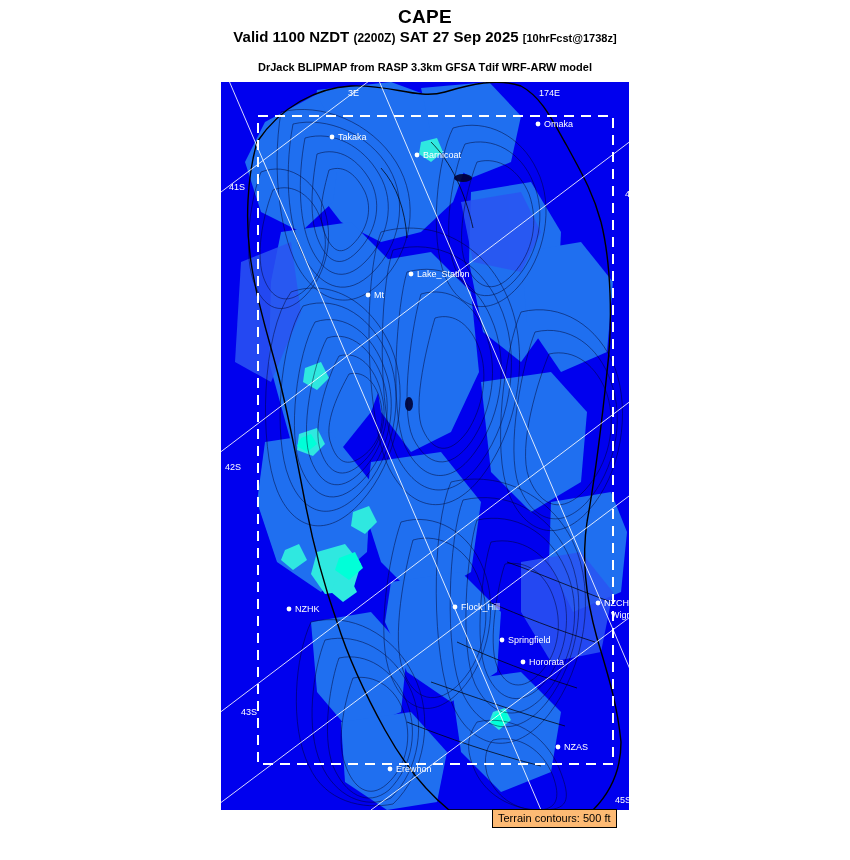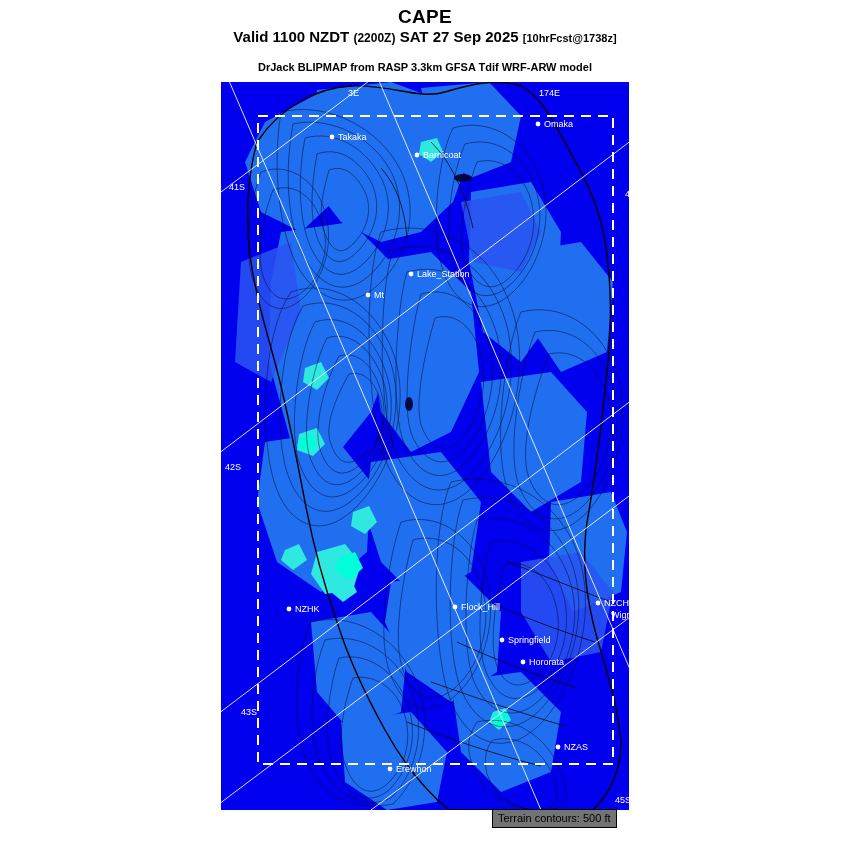--- a/index.html
+++ b/index.html
@@ -67,21 +67,21 @@
   }
   .map-wrap svg {
     display: block;
   }
 
   .terrain-box {
     position: absolute;
     left: 492px;
     top: 809px;
     border: 1px solid #000;
-    background: #737373;
+    background: #fdba74;
     font-size: 11px;
     padding: 2px 5px 3px 5px;
     color: #000;
     white-space: nowrap;
   }
 
   
   .cbar-area {
     position: absolute;
     left: 0;

